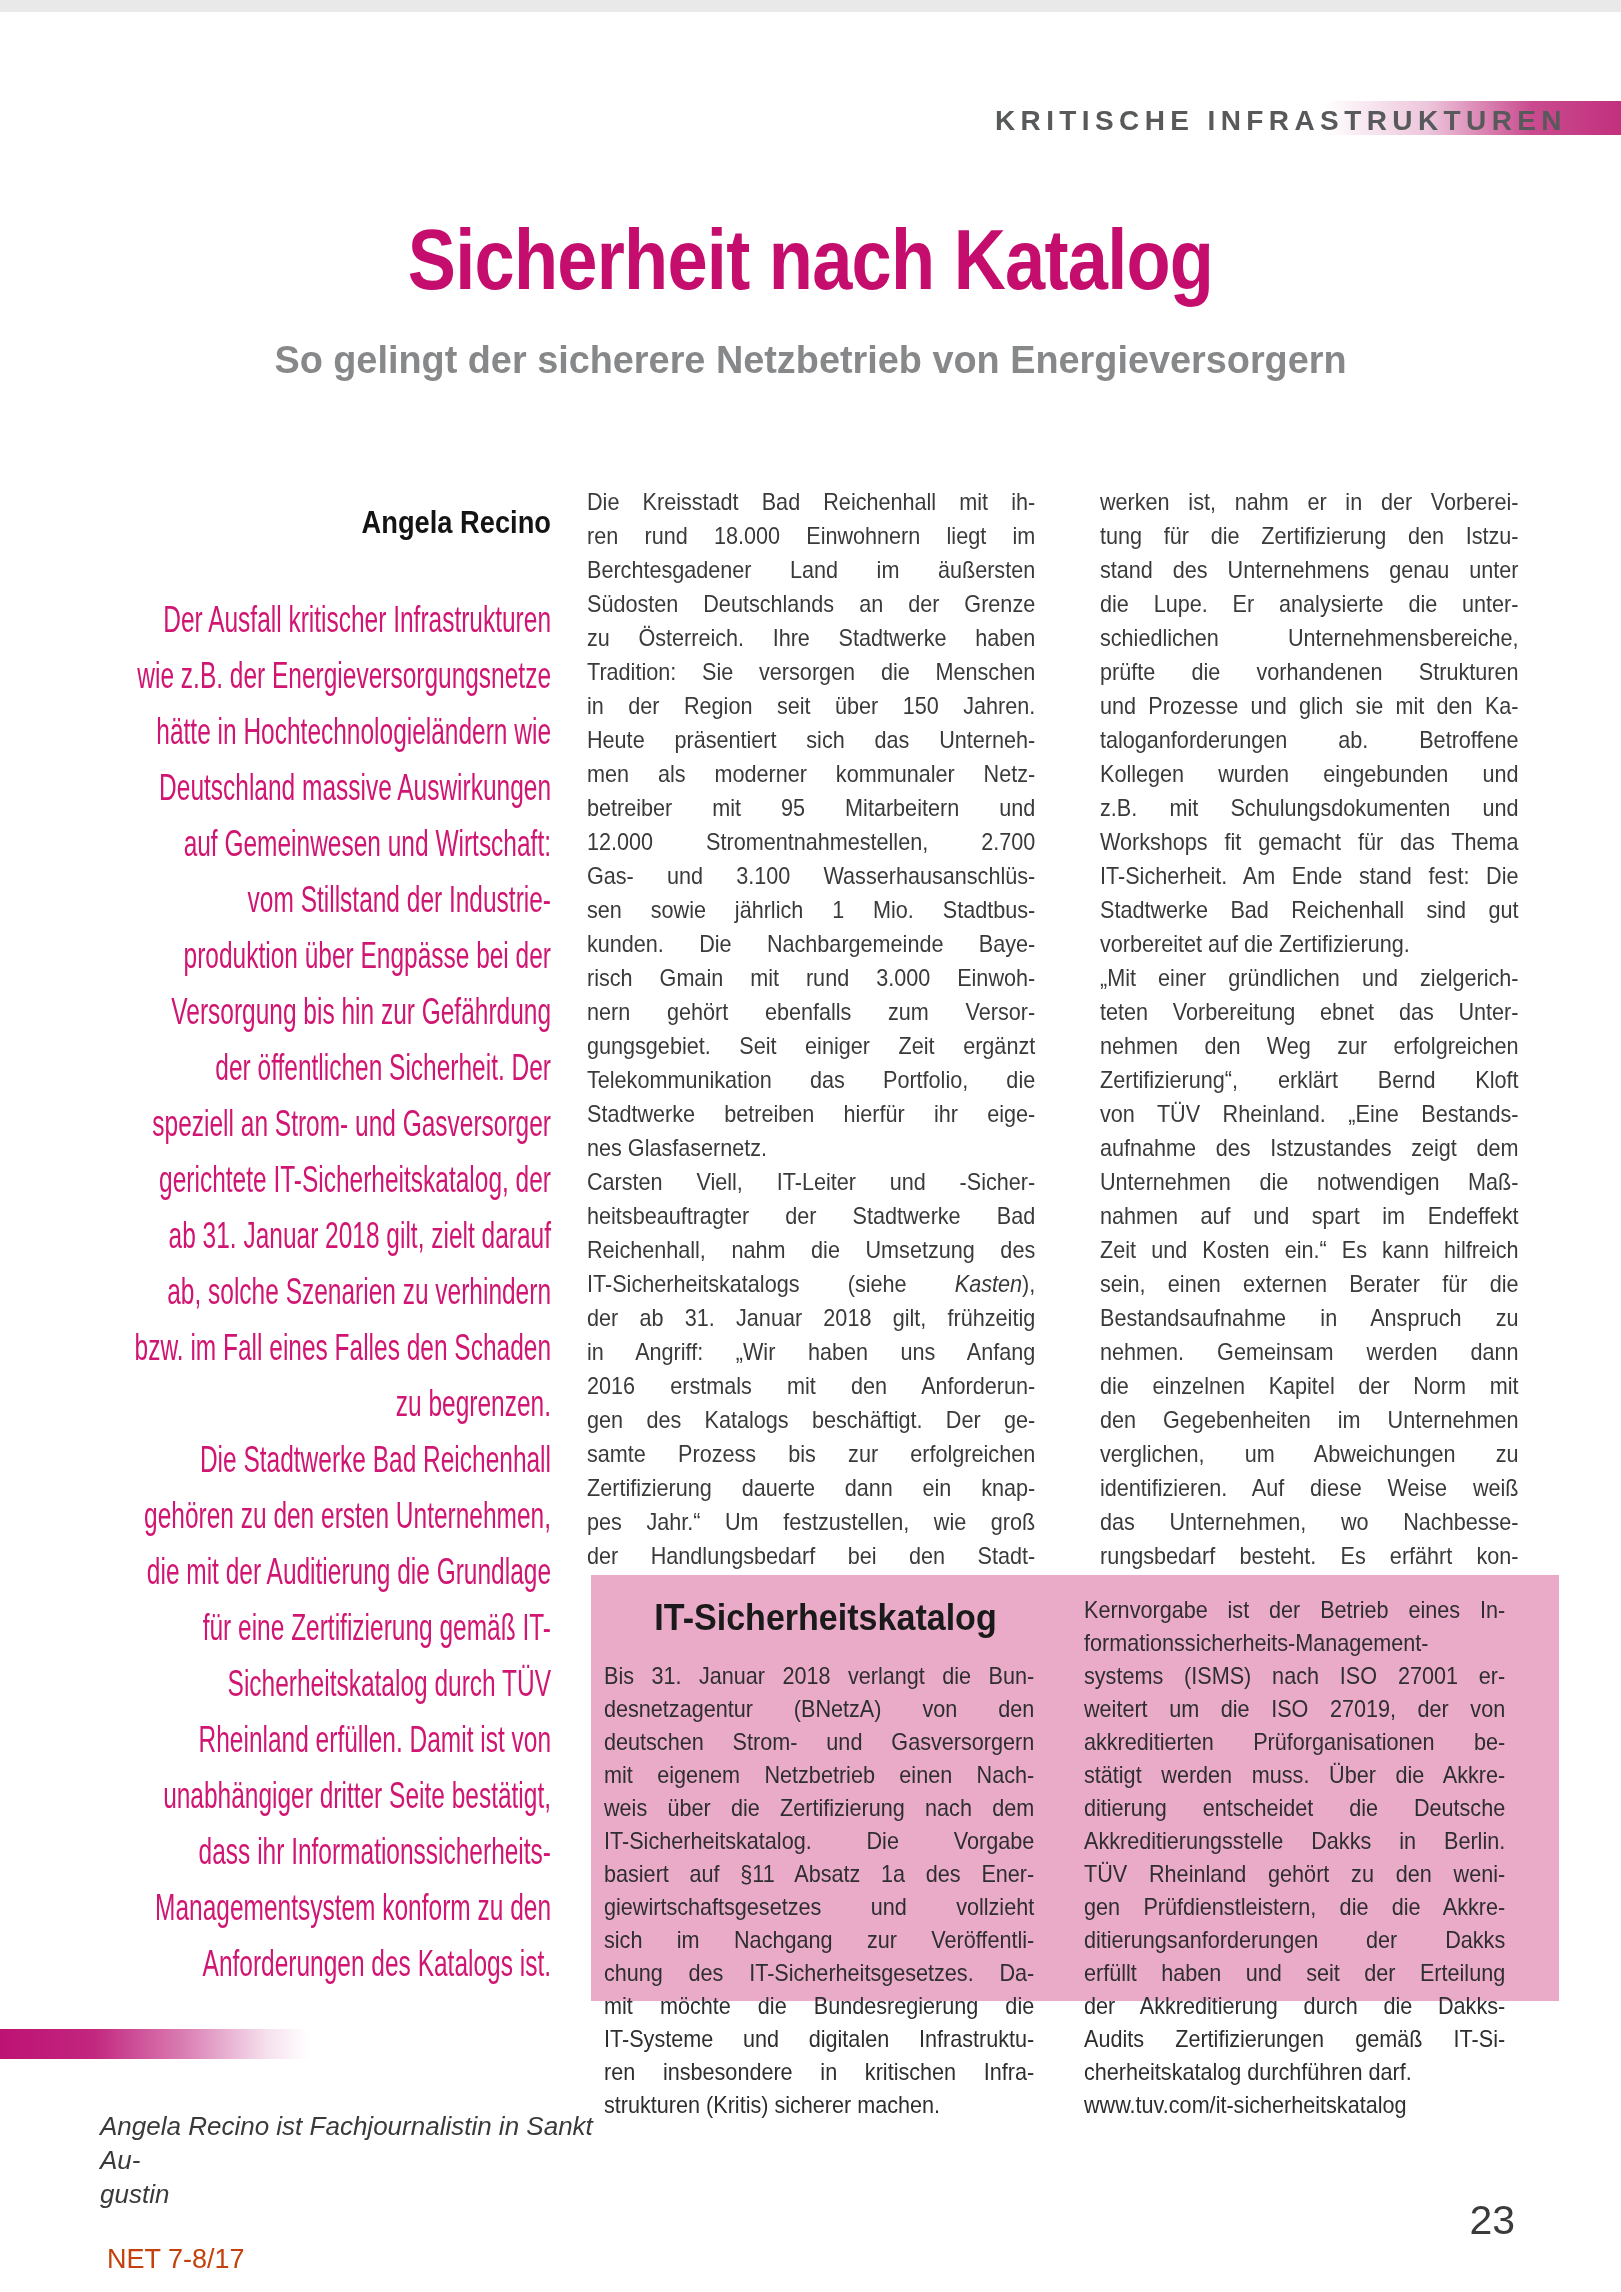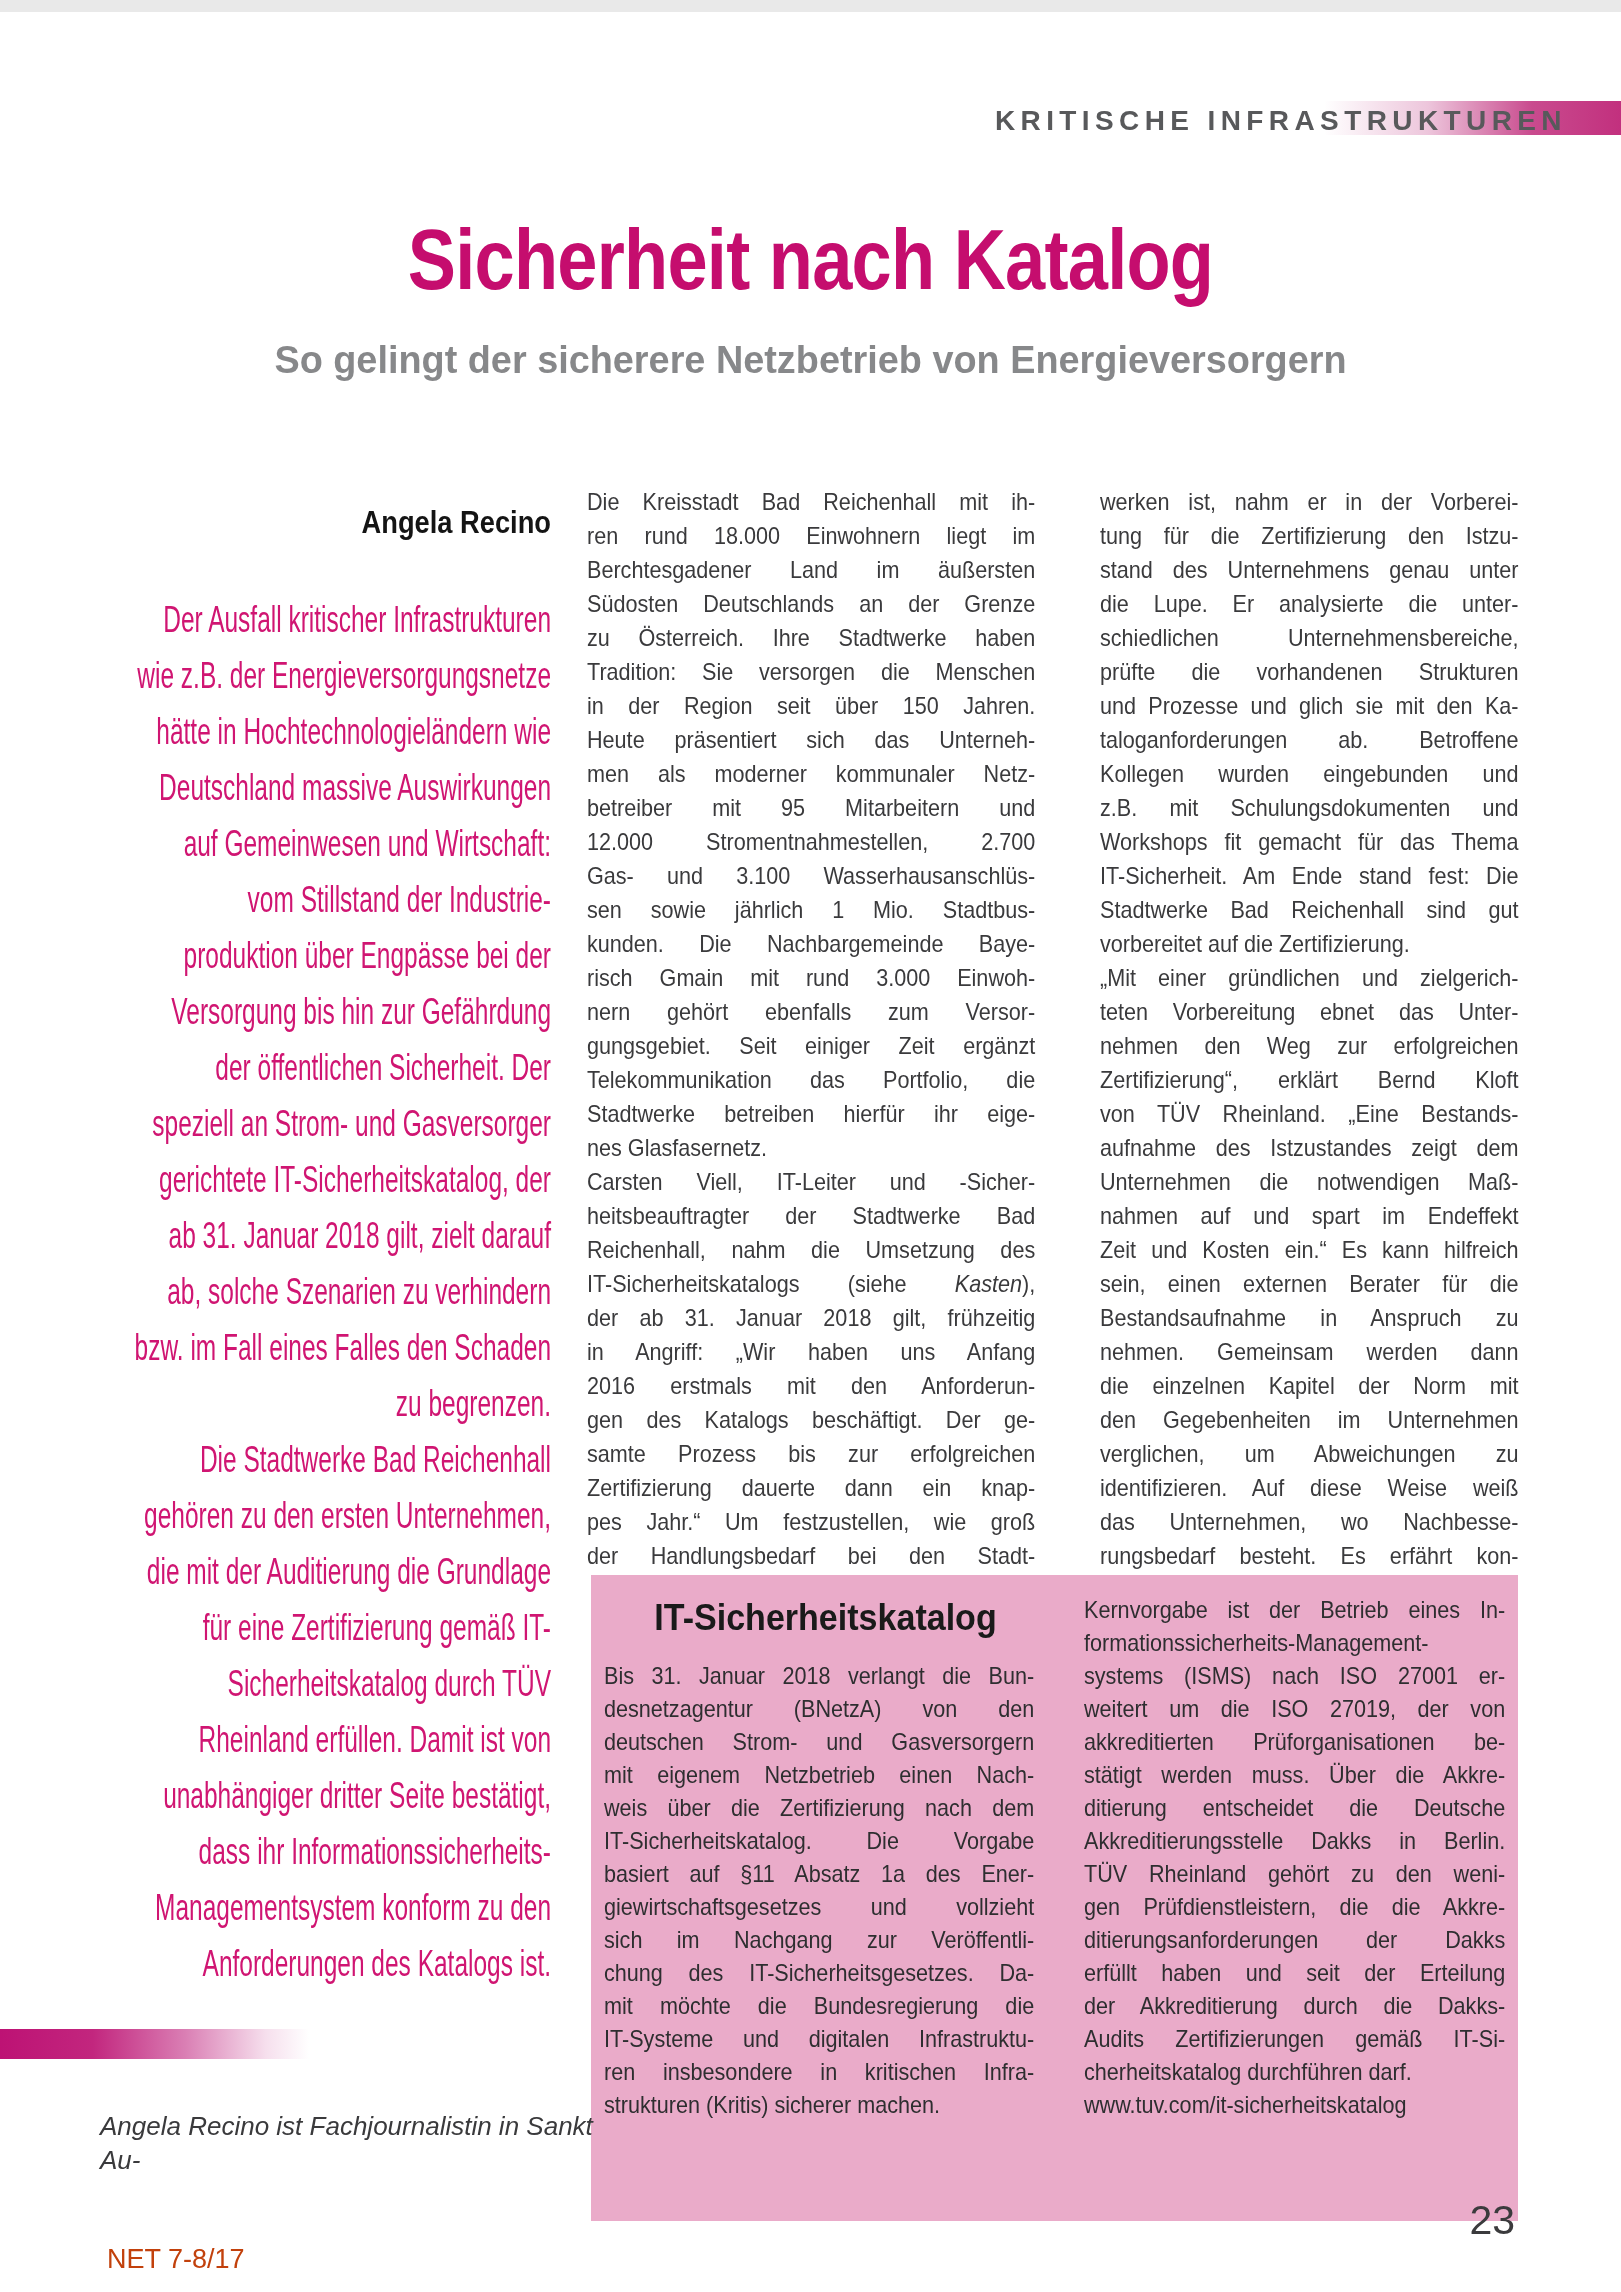--- a/index.html
+++ b/index.html
@@ -27,21 +27,21 @@
     transform:scaleX(0.68);transform-origin:100% 0;white-space:nowrap;}
   .intro div{white-space:nowrap;}
   
   .col{position:absolute;font-size:24px;line-height:34px;color:#3a3a3c;
     transform:scaleX(0.9);transform-origin:0 0;}
   .col-middle{left:587px;top:473px;width:498px;}
   .col-right{left:1100px;top:473px;width:465px;}
   .jline{text-align:justify;text-align-last:justify;white-space:normal;}
   .jline.end{text-align-last:left;}
   
-  .infobox{position:absolute;left:591px;top:1563px;width:927px;height:646px;background:#eaabc9;}
+  .infobox{position:absolute;left:591px;top:1563px;width:927px;height:426px;background:#eaabc9;padding-left:41px;}
   .infobox-title{position:absolute;left:13.4px;top:22.4px;width:443px;text-align:center;
     font-size:37px;font-weight:bold;color:#1a1a1a;transform:scaleX(0.92);transform-origin:50% 0;}
   .box-col{position:absolute;font-size:24px;line-height:33px;color:#2e2e30;
     transform:scaleX(0.9);transform-origin:0 0;}
   .box-left{left:12.5px;top:84px;width:478px;}
   .box-right{left:493px;top:18px;width:468px;}
   
   .caption{position:absolute;left:100px;top:2097px;width:502px;font-size:26px;
     line-height:34px;font-style:italic;color:#3a3a3c;}
   .bottom-bar{position:absolute;left:0;top:2017px;width:309px;height:30px;
@@ -193,19 +193,20 @@
         <div class="jline">der Akkreditierung durch die Dakks-</div>
         <div class="jline">Audits Zertifizierungen gemäß IT-Si-</div>
         <div class="jline end">cherheitskatalog durchführen darf.</div>
         <div class="jline end">www.tuv.com/it-sicherheitskatalog</div>
       </div>
   </div>
 
   <div class="bottom-bar"></div>
   <div class="caption">
       <div>Angela Recino ist Fachjournalistin in Sankt Au-</div>
+      <div>gustin</div>
     </div>
 
   <div class="footer-issue">NET 7-8/17</div>
   <div class="page-number">23</div>
 
 </div>
 
 
 </body></html>

